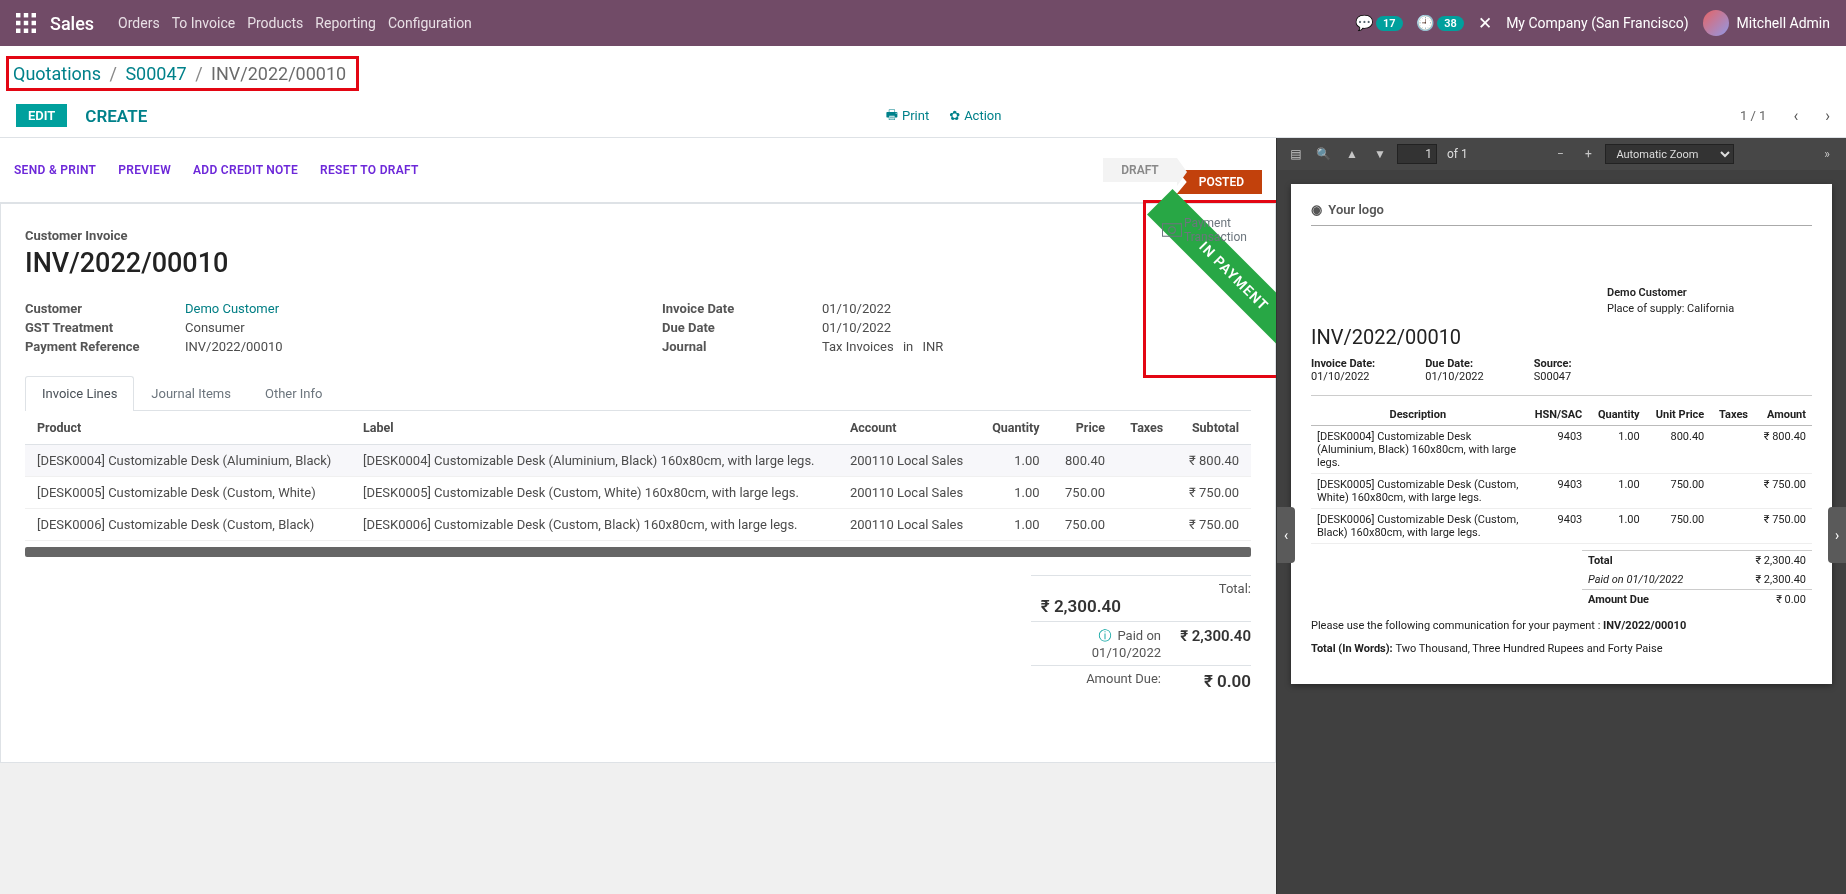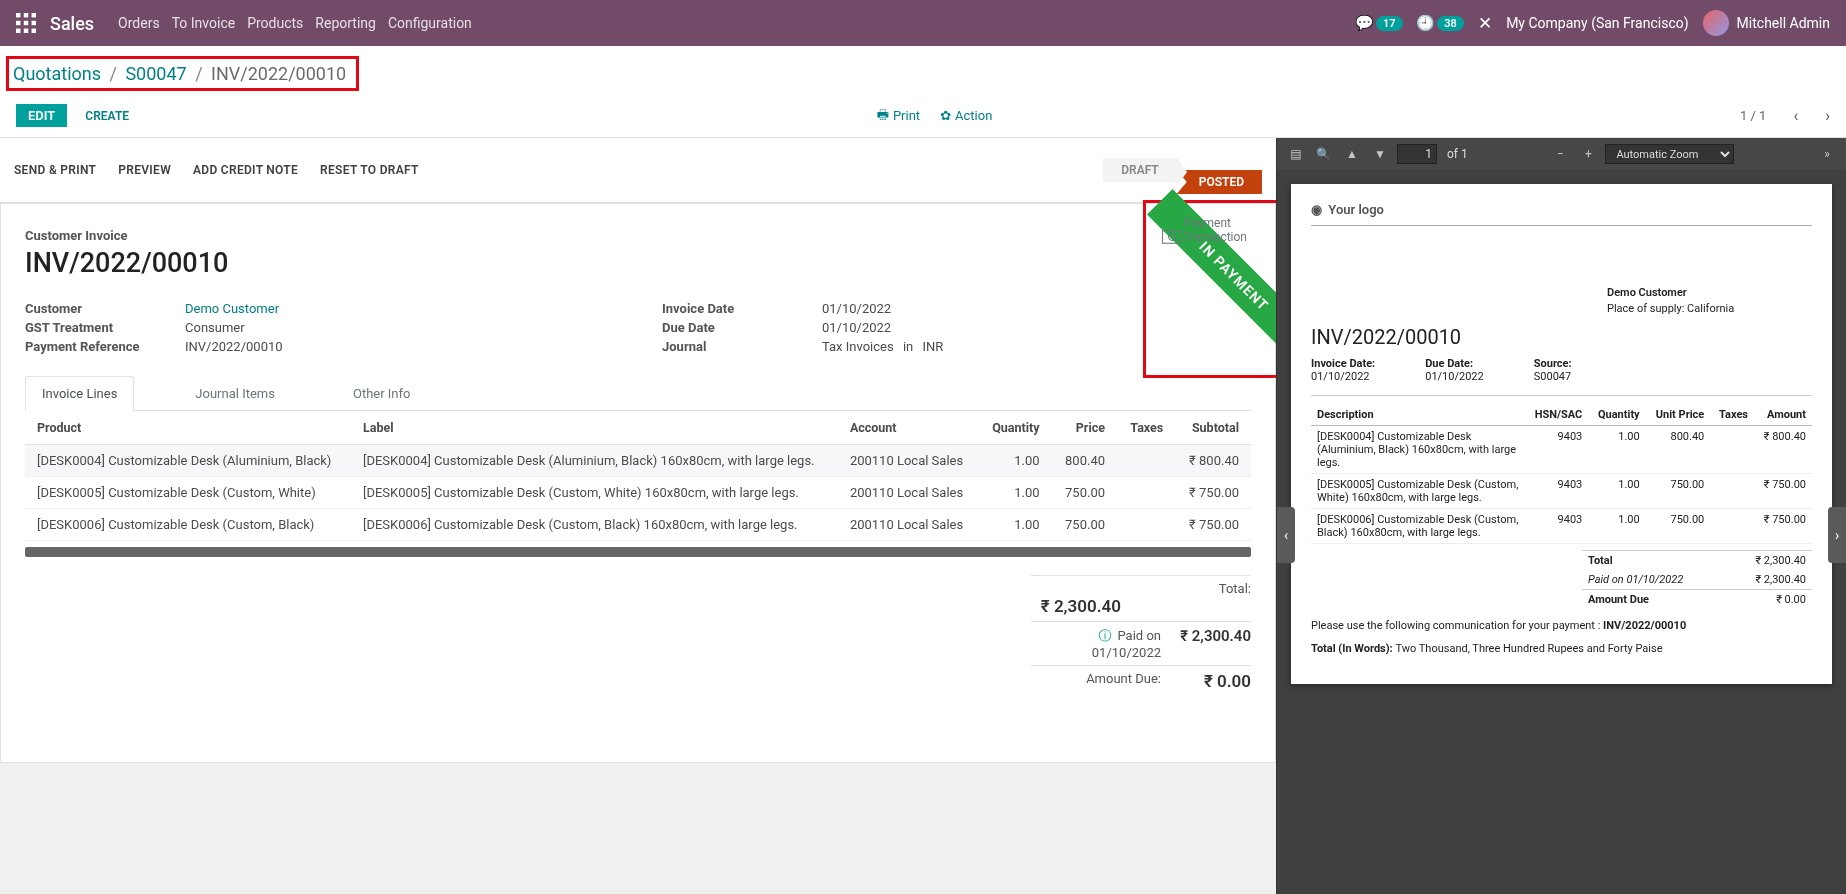--- a/index.html
+++ b/index.html
@@ -26,61 +26,61 @@
 .breadcrumb { font-size: 18px; }
 .breadcrumb .link { color: #00818a; cursor: pointer; }
 .breadcrumb .sep { color: #888; margin: 0 4px; }
 .breadcrumb .current { color: #6b6b6b; }
 .breadcrumb-highlight { border: 3px solid #e30613; display: inline-block; padding: 4px 10px 4px 4px; margin-left: -6px; }
 
 
 .control-panel { background: #fff; padding: 6px 16px 10px; display: flex; align-items: center; border-bottom: 1px solid #dee2e6; }
 .control-panel .left { display: flex; gap: 18px; align-items: center; }
 .btn-edit { background: #00A09D; color: #fff; border: none; padding: 4px 12px; font-size: 13px; font-weight: 600; cursor: pointer; }
-.btn-link { color: #00818a; font-weight: 600; font-size: 12px; background: none; border: none; cursor: pointer; }
+.btn-link { color: #00818a; font-weight: 600; font-size: 17px; background: none; border: none; cursor: pointer; }
 .control-panel .center { flex: 1; display: flex; justify-content: center; gap: 20px; }
 .control-panel .center .action { color: #00818a; font-size: 13px; cursor: pointer; display: flex; align-items: center; gap: 4px; }
 .control-panel .right-ctrl { display: flex; align-items: center; gap: 27px; font-size: 13px; color: #666; }
 .pager-arrow { color: #555; font-size: 16px; cursor: pointer; }
 
 
 .main-split { display: flex; width: 100%; height: calc(100vh - 46px - 45px - 42px); }
 .main-left { flex: 1; overflow-y: auto; background: #f0f0f0; padding: 0; }
 .main-right { width: 570px; background: #404040; display: flex; flex-direction: column; border-left: 1px solid #333; }
 
 
 .statusbar { background: #fff; padding: 8px 14px; display: flex; align-items: center; border-bottom: 1px solid #dee2e6; }
 .statusbar .actions { display: flex; gap: 22px; flex: 1; }
-.statusbar .actions button { background: none; border: none; color: #404040; font-weight: 600; font-size: 12px; cursor: pointer; letter-spacing: 0.3px; }
+.statusbar .actions button { background: none; border: none; color: #6d28d9; font-weight: 600; font-size: 12px; cursor: pointer; letter-spacing: 0.3px; }
 .statusbar .stages { display: flex; align-items: center; }
 .stage { padding: 5px 18px; font-size: 12px; color: #888; position: relative; font-weight: 600; }
 .stage.draft { background: #f3f3f3; }
 .stage.active { background: #c2410c; color: #fff; clip-path: polygon(0 0, calc(100% - 0px) 0, 100% 50%, calc(100% - 0px) 100%, 0 100%, 10px 50%); padding-left: 22px; margin-top: 24px; }
 .stage.draft::after { content:''; position:absolute; right:-10px; top:0; border-top:14px solid transparent; border-bottom:14px solid transparent; border-left:10px solid #f3f3f3; z-index:1; }
 
 
 .form-body { background: #fff; margin: 0; padding: 24px 24px 20px; position: relative; min-height: 560px; border: 1px solid #dee2e6; }
 .ribbon-wrap { position: absolute; top: -2px; right: 0; width: 140px; height: 160px; overflow: visible; }
 .ribbon { position: absolute; width: 210px; background: #28a745; color: #fff; text-align: center; font-weight: 600; font-size: 14px; padding: 10px 0; transform: rotate(45deg); top: 56px; right: -64px; letter-spacing: 1px; }
 .ribbon-highlight { position: absolute; top: -4px; right: -8px; width: 140px; height: 178px; border: 3px solid #e30613; }
-.payment-trans { position: absolute; top: 12px; right: 28px; display: flex; align-items: flex-end; gap: 2px; color: #6c757d; font-size: 12px; text-align: left; z-index:2; }
+.payment-trans { position: absolute; top: 12px; right: 28px; display: flex; align-items: center; gap: 2px; color: #6c757d; font-size: 12px; text-align: left; z-index:2; }
 .payment-trans svg { width: 20px; height: 14px; }
 
 .form-title-label { font-size: 13px; font-weight: 700; color: #555; }
 .form-title { font-size: 27px; font-weight: 500; color: #222; margin-top: 4px; margin-bottom: 22px; }
 
 .field-grid { display: grid; grid-template-columns: 1fr 1fr; gap: 4px 48px; }
 .field-row { display: flex; align-items: flex-start; }
 .field-label { width: 160px; font-weight: 700; font-size: 13px; color: #555; }
 .field-value { font-size: 13px; color: #4c4c4c; }
 .field-value.link { color: #017e84; cursor: pointer; }
 .field-inline span { margin-right: 6px; }
 
 
-.tabs { display: flex; margin-top: 22px; border-bottom: 1px solid #dee2e6; gap: 44px; }
+.tabs { display: flex; margin-top: 22px; border-bottom: 1px solid #dee2e6; }
 .tab { padding: 9px 16px; font-size: 13px; color: #6c757d; border: 1px solid transparent; cursor: pointer; border-bottom: none; }
 .tab.active { border-color: #dee2e6; color: #495057; background: #fff; border-radius: 3px 3px 0 0; margin-bottom: -1px; }
 
 
 .lines-table { width: 100%; border-collapse: collapse; margin-top: 0; }
 .lines-table th { text-align: left; padding: 9px 12px; font-size: 12.5px; font-weight: 700; border-bottom: 1px solid #dee2e6; color: #4c4c4c; }
 .lines-table th.r { text-align: right; }
 .lines-table td { padding: 8px 12px; font-size: 13px; border-bottom: 1px solid #f0f0f0; vertical-align: top; }
 .lines-table td.r { text-align: right; }
 .lines-table tr:first-child td { background: #f7f7fa; }
@@ -107,21 +107,21 @@
 .pdf-collapse { position:absolute; left:0; top:50%; transform:translateY(-50%); width:18px; height:56px; background:#5a5a5a; color:#fff; display:flex; align-items:center; justify-content:center; font-size:14px; cursor:pointer; border-radius:0 4px 4px 0; z-index:5;}
 .pdf-expand-right { position:absolute; right:0; top:50%; transform:translateY(-50%); width:18px; height:56px; background:#5a5a5a; color:#fff; display:flex; align-items:center; justify-content:center; font-size:14px; cursor:pointer; border-radius:4px 0 0 4px; z-index:5;}
 .pdf-page { background: #fff; width: 100%; min-height: 500px; padding: 18px 20px; font-size: 11px; color: #222; box-shadow: 0 2px 6px rgba(0,0,0,0.4); }
 .pdf-logo { font-size: 13px; color: #555; font-weight: 600; padding-bottom: 8px; border-bottom: 1px solid #aaa; margin-bottom: 60px; display:flex; align-items:center; gap:6px;}
 .pdf-cust { text-align: left; margin-left: 296px; margin-bottom: 10px; font-size: 11px; }
 .pdf-cust .name { font-weight: 600; margin-bottom: 3px; }
 .pdf-inv-title { font-size: 20px; font-weight: 400; margin: 4px 0 8px; }
 .pdf-meta { display: flex; gap: 50px; font-size: 11px; margin-bottom: 8px; border-bottom:1px solid #ccc; padding-bottom:12px;}
 .pdf-meta .col .l { font-weight: 700; }
 .pdf-table { width: 100%; border-collapse: collapse; font-size: 11px; }
-.pdf-table th { text-align: left; padding: 4px 6px; border-bottom: 1px solid #bbb; font-weight: 700; }
+.pdf-table th { text-align: center; padding: 4px 6px; border-bottom: 1px solid #bbb; font-weight: 700; }
 .pdf-table th.r, .pdf-table td.r { text-align: right; }
 .pdf-table td { padding: 4px 6px; border-bottom: 1px solid #eee; vertical-align: top; }
 .pdf-totals { margin-left: auto; width: 230px; font-size: 11px; margin-top: 6px; }
 .pdf-totals .row { display: flex; justify-content: space-between; padding: 3px 6px; border-top: 1px solid #ccc; }
 .pdf-totals .row.noborder { border-top: none; }
 .pdf-note { font-size: 11px; margin-top: 10px; }
 .pdf-note b { font-weight: 700; }
 </style>
 </head>
 <body>

